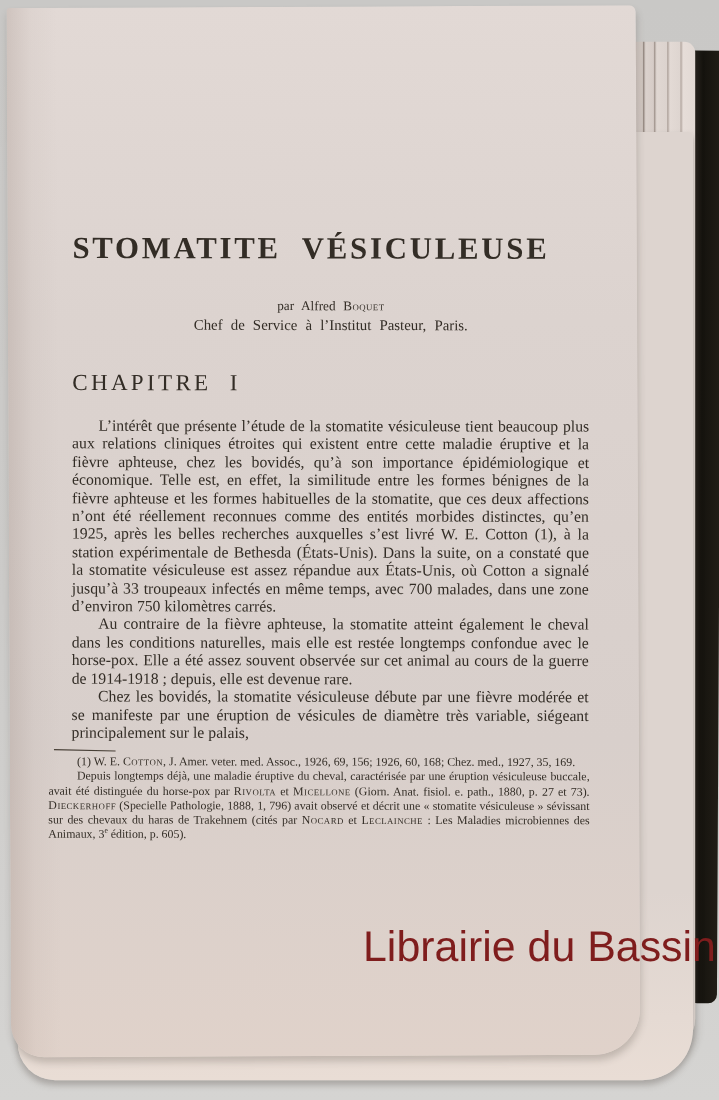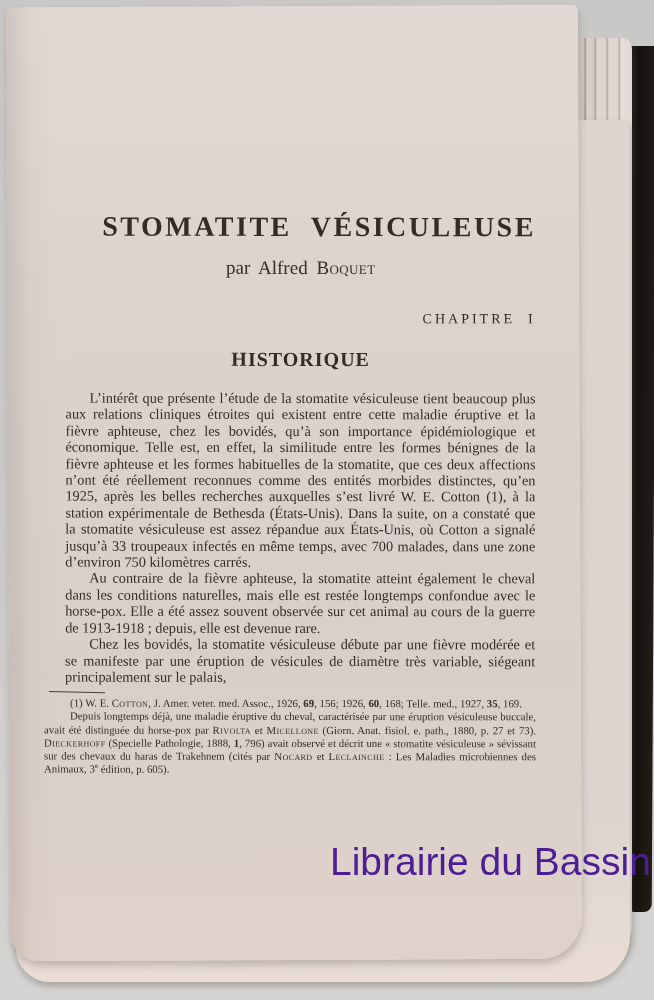--- a/index.html
+++ b/index.html
@@ -43,76 +43,76 @@
     transform:rotate(-.25deg);
     box-shadow:1px 5px 7px rgba(80,70,65,.25);
   }
   
   .content{
     position:absolute;left:58px;top:0;width:470px;
     color:#332d26;
     transform:rotate(.35deg);
   }
   .t-title{
-    margin-top:205px;text-align:right;
+    margin-top:205px;text-align:left;
     font-size:28px;font-weight:bold;letter-spacing:2.5px;word-spacing:10px;
   }
-  .t-byline{margin-top:14px;text-align:center;font-size:19px;word-spacing:4px;}
+  .t-byline{margin-top:28px;text-align:center;font-size:12px;word-spacing:4px;}
   .t-affil{margin-top:2px;text-align:center;font-size:13.5px;word-spacing:4px;}
-  .t-chapter{margin-top:32px;text-align:right;font-size:14px;letter-spacing:3px;}
+  .t-chapter{margin-top:32px;text-align:left;font-size:21px;letter-spacing:3px;}
   .t-h1{margin-top:21px;text-align:center;font-size:20px;font-weight:bold;letter-spacing:1px;word-spacing:5px;}
   .t-h2{margin-top:1px;text-align:center;font-size:20px;font-weight:bold;letter-spacing:.5px;word-spacing:5px;}
   .body-text{margin-top:19px;font-size:14.3px;line-height:16.4px;text-align:justify;}
   .body-text p{margin:0;text-indent:24px;}
   .fn-rule{margin:7px 0 4px -16px;width:56px;border-top:1.4px solid #473f36;transform:rotate(1.2deg);}
   .footnotes{margin-left:-21px;width:492px;font-size:10.8px;line-height:13.1px;text-align:justify;}
   .footnotes p{margin:0;text-indent:26px;}
   .r-sc{font-variant:small-caps;letter-spacing:.4px;}
   .r-it{}
-  .r-b{font-weight:bold;margin-top:40px;}
+  .r-b{font-weight:normal;margin-top:40px;}
   .r-sup{vertical-align:super;font-size:.65em;line-height:0;}
   
   .watermark{
     position:absolute;left:330px;top:840px;z-index:50;
     font-family:"Liberation Sans", sans-serif;
-    font-size:39px;color:#4c1d95;white-space:nowrap;letter-spacing:0px;
+    font-size:39px;color:#7f1d1d;white-space:nowrap;letter-spacing:0px;
   }
 </style>
 </head>
 <body>
 
 <div class="photo">
 
   <div class="cover"></div>
   <div class="page-edges"></div>
   <div class="under-page"></div>
 
   <div class="main-page">
     <div class="content">
 
       <div class="t-title">STOMATITE VÉSICULEUSE</div>
 
       <div class="t-byline"><span>par Alfred </span><span class="r-sc">Boquet</span></div>
 
+      <div class="t-affil">Chef de Service à l’Institut Pasteur, Paris.</div>
 
       <div class="t-chapter">CHAPITRE&nbsp;&nbsp;I</div>
 
-      <div class="t-h1">HISTORIQUE</div>
 
 
       <div class="body-text">
         <p>L’intérêt que présente l’étude de la stomatite vésiculeuse tient beaucoup plus aux relations cliniques étroites qui existent entre cette maladie éruptive et la fièvre aphteuse, chez les bovidés, qu’à son importance épidémiologique et économique. Telle est, en effet, la similitude entre les formes bénignes de la fièvre aphteuse et les formes habituelles de la stomatite, que ces deux affections n’ont été réellement reconnues comme des entités morbides distinctes, qu’en 1925, après les belles recherches auxquelles s’est livré W. E. Cotton (1), à la station expérimentale de Bethesda (États-Unis). Dans la suite, on a constaté que la stomatite vésiculeuse est assez répandue aux États-Unis, où Cotton a signalé jusqu’à 33 troupeaux infectés en même temps, avec 700 malades, dans une zone d’environ 750 kilomètres carrés.</p>
-        <p>Au contraire de la fièvre aphteuse, la stomatite atteint également le cheval dans les conditions naturelles, mais elle est restée longtemps confondue avec le horse-pox. Elle a été assez souvent observée sur cet animal au cours de la guerre de 1913-1918 ; depuis, elle est devenue rare.</p>
+        <p>Au contraire de la fièvre aphteuse, la stomatite atteint également le cheval dans les conditions naturelles, mais elle est restée longtemps confondue avec le horse-pox. Elle a été assez souvent observée sur cet animal au cours de la guerre de 1914-1918 ; depuis, elle est devenue rare.</p>
         <p>Chez les bovidés, la stomatite vésiculeuse débute par une fièvre modérée et se manifeste par une éruption de vésicules de diamètre très variable, siégeant principalement sur le palais,</p>
       </div>
 
       <div class="fn-rule"></div>
 
       <div class="footnotes">
-        <p><span>(1) W. E. </span><span class="r-sc">Cotton</span><span>, </span><span class="r-it">J. Amer. veter. med. Assoc.</span><span>, 1926, </span><span class="r-b">69</span><span>, 156; 1926, </span><span class="r-b">60</span><span>, 168; </span><span class="r-it">Telle. med.</span><span>, 1927, </span><span class="r-b">35</span><span>, 169.</span></p>
+        <p><span>(1) W. E. </span><span class="r-sc">Cotton</span><span>, </span><span class="r-it">J. Amer. veter. med. Assoc.</span><span>, 1926, </span><span class="r-b">69</span><span>, 156; 1926, </span><span class="r-b">60</span><span>, 168; </span><span class="r-it">Chez. med.</span><span>, 1927, </span><span class="r-b">35</span><span>, 169.</span></p>
         <p><span>Depuis longtemps déjà, une maladie éruptive du cheval, caractérisée par une éruption vésiculeuse buccale, avait été distinguée du horse-pox par </span><span class="r-sc">Rivolta</span><span> et </span><span class="r-sc">Micellone</span><span> (</span><span class="r-it">Giorn. Anat. fisiol. e. path.</span><span>, 1880, p. 27 et 73). </span><span class="r-sc">Dieckerhoff</span><span> (</span><span class="r-it">Specielle Pathologie</span><span>, 1888, </span><span class="r-b">1</span><span>, 796) avait observé et décrit une « stomatite vésiculeuse » sévissant sur des chevaux du haras de Trakehnem (cités par </span><span class="r-sc">Nocard</span><span> et </span><span class="r-sc">Leclainche</span><span> : </span><span class="r-it">Les Maladies microbiennes des Animaux</span><span>, 3</span><span class="r-sup">e</span><span> édition, p. 605).</span></p>
       </div>
 
     </div>
   </div>
 
   <div class="watermark">Librairie du Bassin</div>
 </div>
 
 </body></html>

